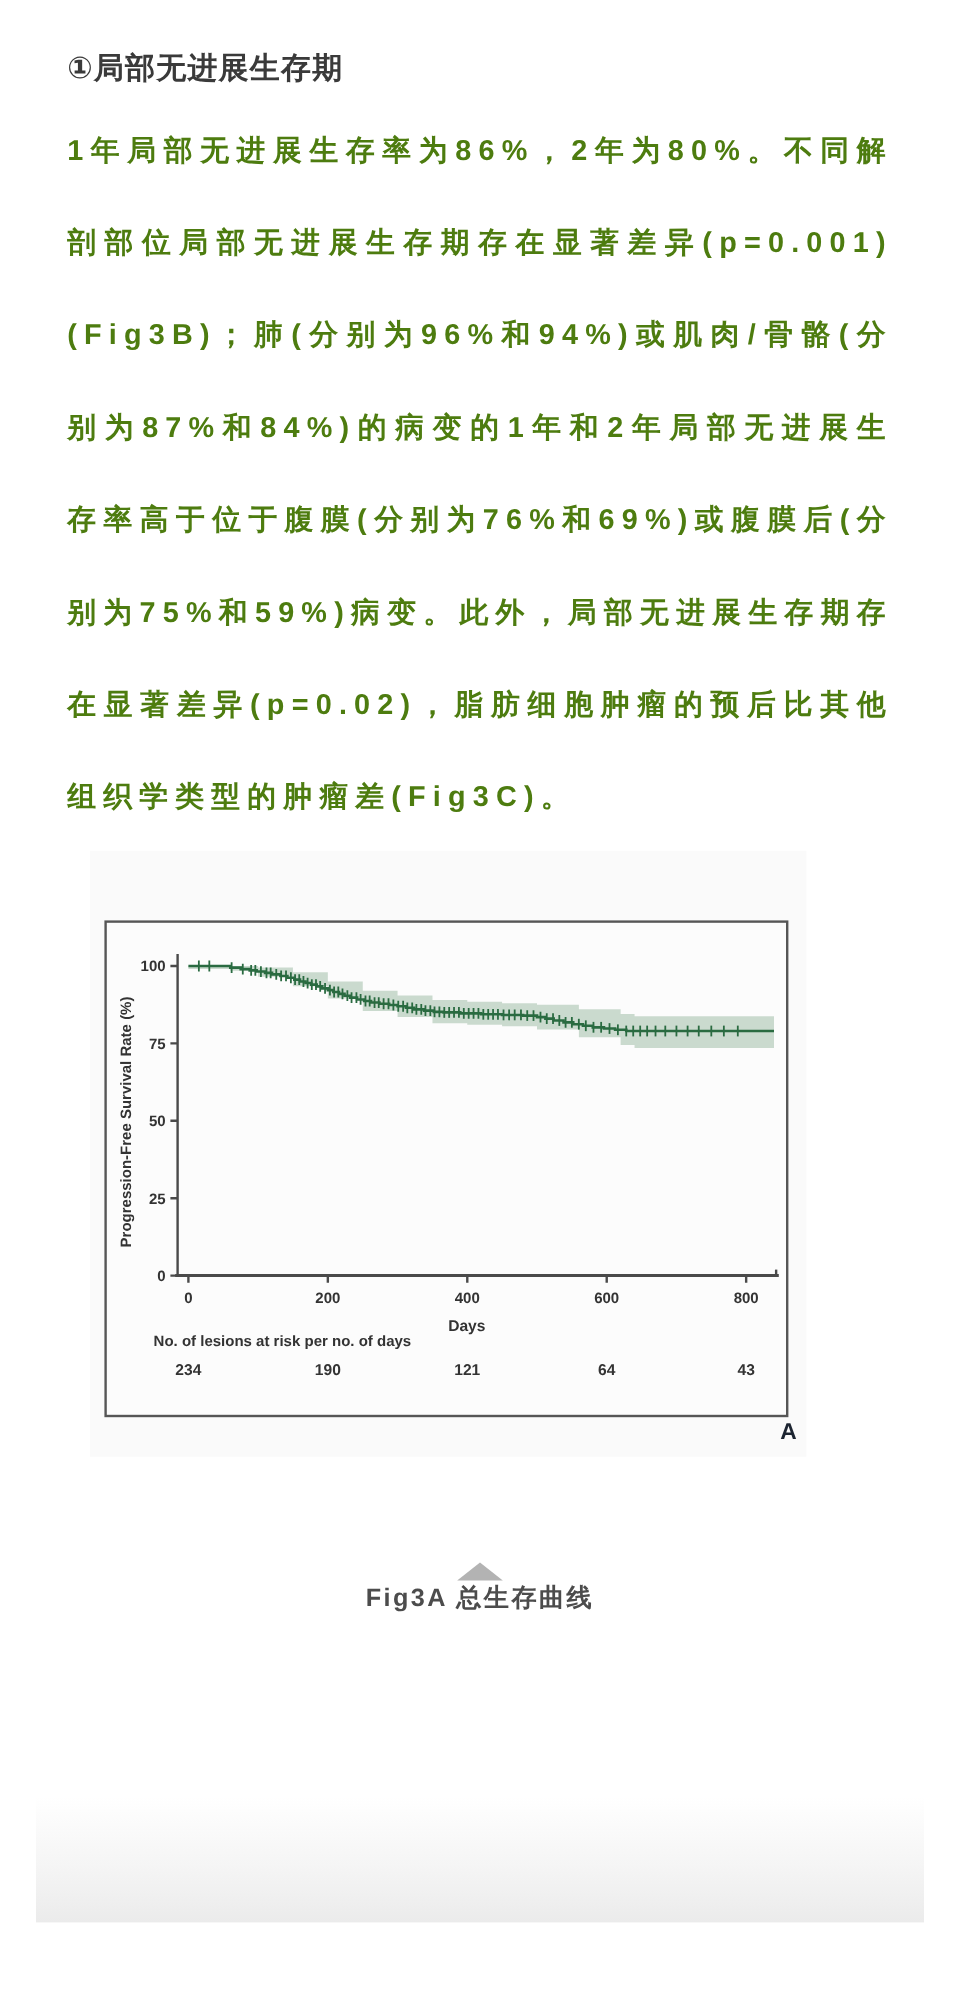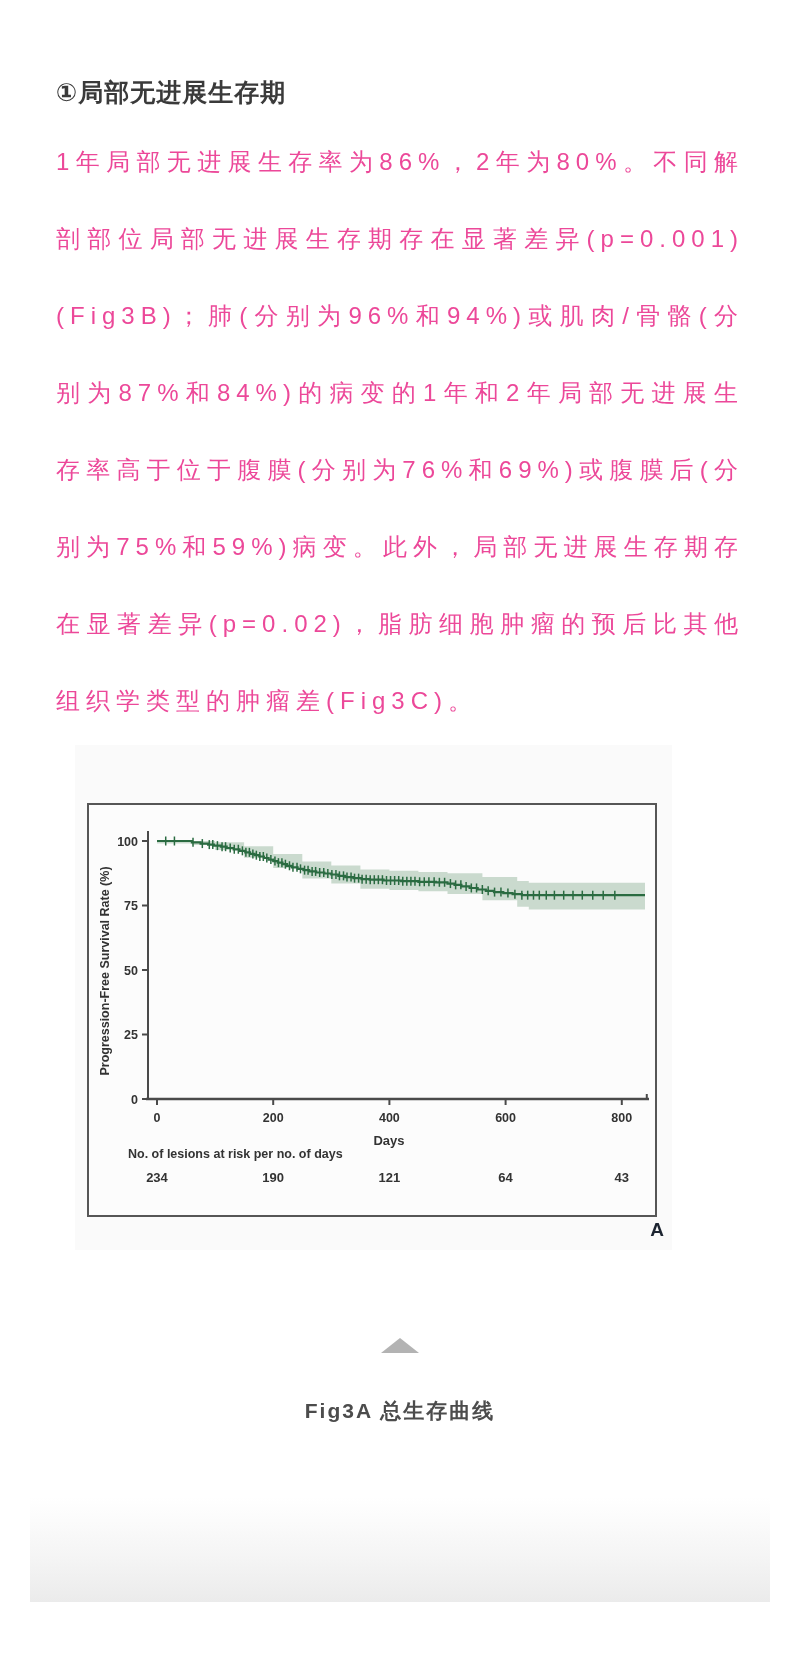--- a/index.html
+++ b/index.html
@@ -6,44 +6,44 @@
   body{
     width:800px;height:1671px;position:relative;background:#ffffff;
     font-family:"Liberation Sans","DejaVu Sans",sans-serif;
     overflow:hidden;
   }
   .content{padding:0 56px;}
   .section-title{
     margin:55px 0 0 6px;font-size:30px;font-weight:700;color:#1e2a58;letter-spacing:1px;
   }
   .sub-title{
-    margin:76px 0 0;font-size:25px;font-weight:700;color:#3a3a3a;letter-spacing:1px;
+    margin:40px 0 0;font-size:25px;font-weight:700;color:#3a3a3a;letter-spacing:1px;
   }
   .body-para{
-    margin:14px 0 0;font-size:24px;line-height:77px;color:#ec4899;
-    text-align:justify;letter-spacing:6px;
+    margin:14px 0 0;font-size:24px;line-height:77px;color:#4d7c0f;
+    text-align:justify;letter-spacing:6px;font-weight:bold;
   }
   .figure-wrap{
     position:relative;margin:6px 0 0 75px;width:597px;height:505px;background:#fafafa;
   }
   .chart-box{
     position:absolute;left:12px;top:58px;width:566px;height:410px;
     border:2px solid #565656;background:#fcfcfc;
   }
   .chart-box svg{display:block;font-family:"Liberation Sans","DejaVu Sans",sans-serif;}
   .panel-label{
     position:absolute;right:8px;top:474px;font-size:19px;font-weight:700;color:#1c2430;
   }
   .collapse-arrow{
     width:0;height:0;margin:88px auto 0;
     border-left:19px solid transparent;border-right:19px solid transparent;
     border-bottom:15px solid #b3b3b3;cursor:pointer;
   }
   .figure-caption{
-    margin-top:44px;text-align:center;font-size:21px;font-weight:600;
+    text-align:center;font-size:21px;font-weight:600;
     color:#4c4c4c;letter-spacing:2px;
   }
   .next-gradient{
     position:absolute;left:30px;top:1497px;width:740px;height:105px;
     background:linear-gradient(180deg,#ffffff 0%,#f5f5f5 55%,#ebebeb 100%);
   }
 </style>
 </head>
 <body>
 

